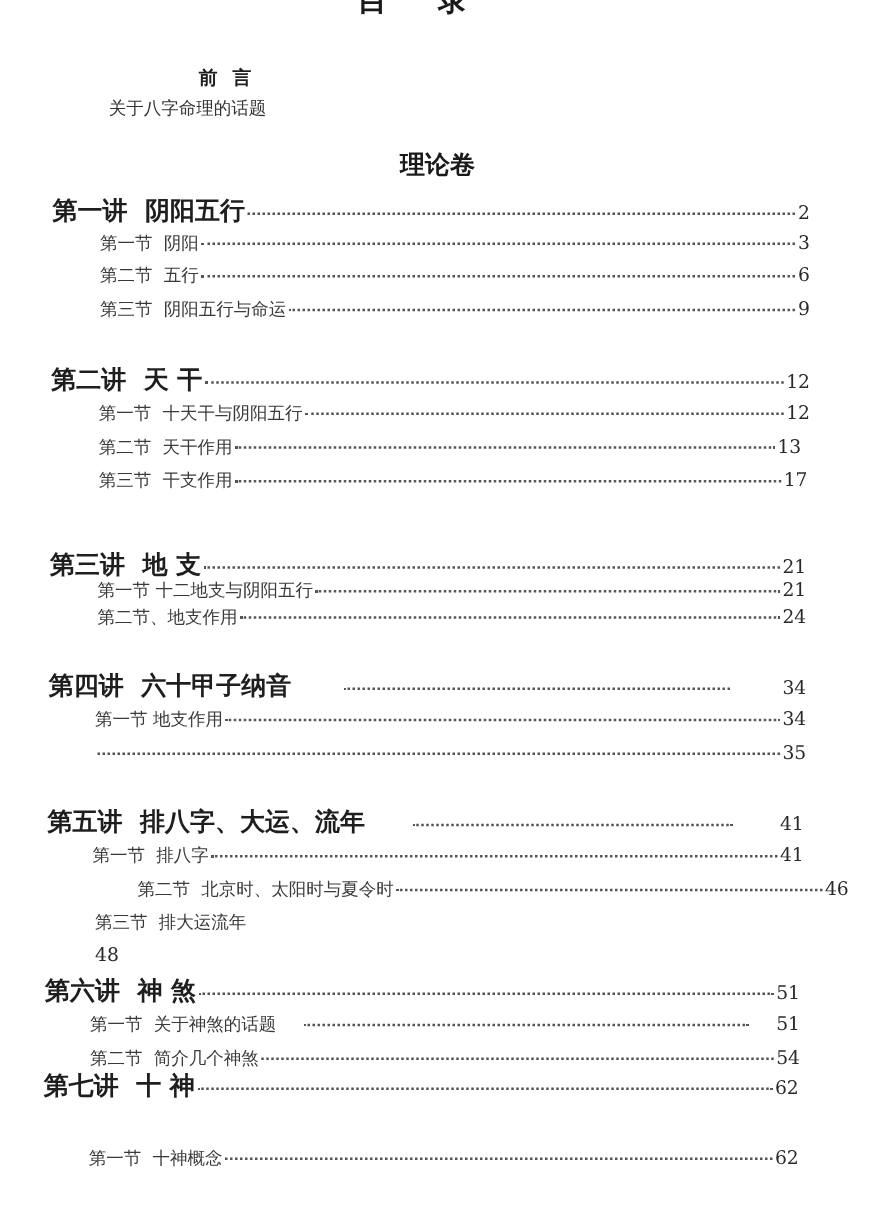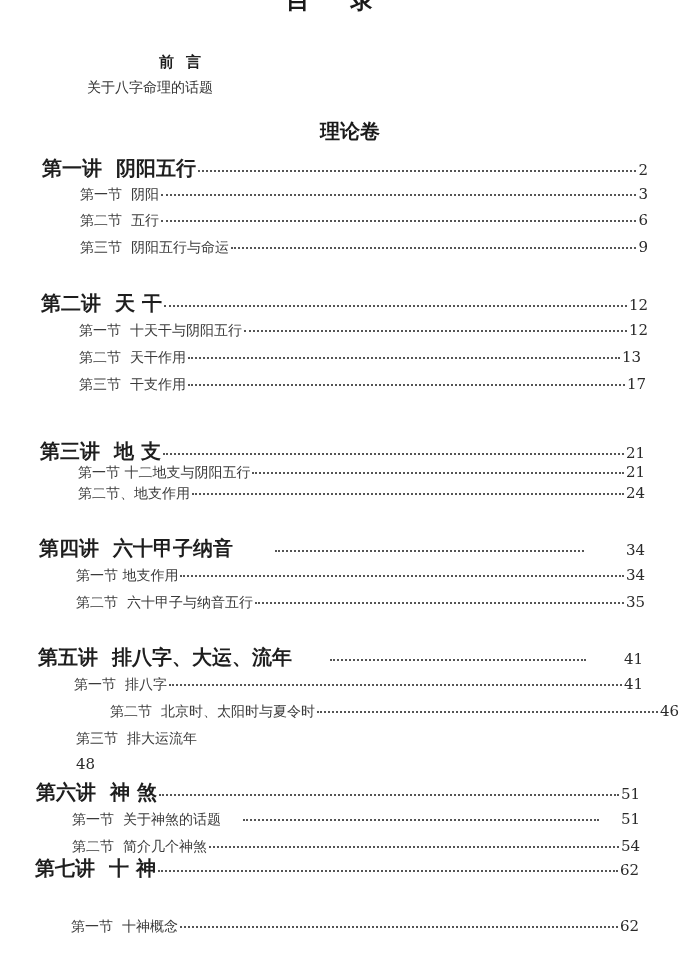--- a/index.html
+++ b/index.html
@@ -176,21 +176,20 @@
     <span class="toc-label">第四讲  六十甲子纳音</span>
     <span class="toc-leader"></span>
     <span class="toc-page">34</span>
   </div>
   <div class="toc-row section" style="top:563px;left:76px;width:569px;">
     <span class="toc-label">第一节 地支作用</span>
     <span class="toc-leader"></span>
     <span class="toc-page">34</span>
   </div>
   <div class="toc-row section" style="top:590px;left:76px;width:569px;">
-    <span class="toc-label">第二节  六十甲子与纳音五行</span>
     <span class="toc-leader"></span>
     <span class="toc-page">35</span>
   </div>
 
   <div class="toc-row chapter" style="top:645px;left:38px;width:605px;gap:36px;">
     <span class="toc-label">第五讲  排八字、大运、流年</span>
     <span class="toc-leader"></span>
     <span class="toc-page">41</span>
   </div>
   <div class="toc-row section" style="top:672px;left:74px;width:569px;">

